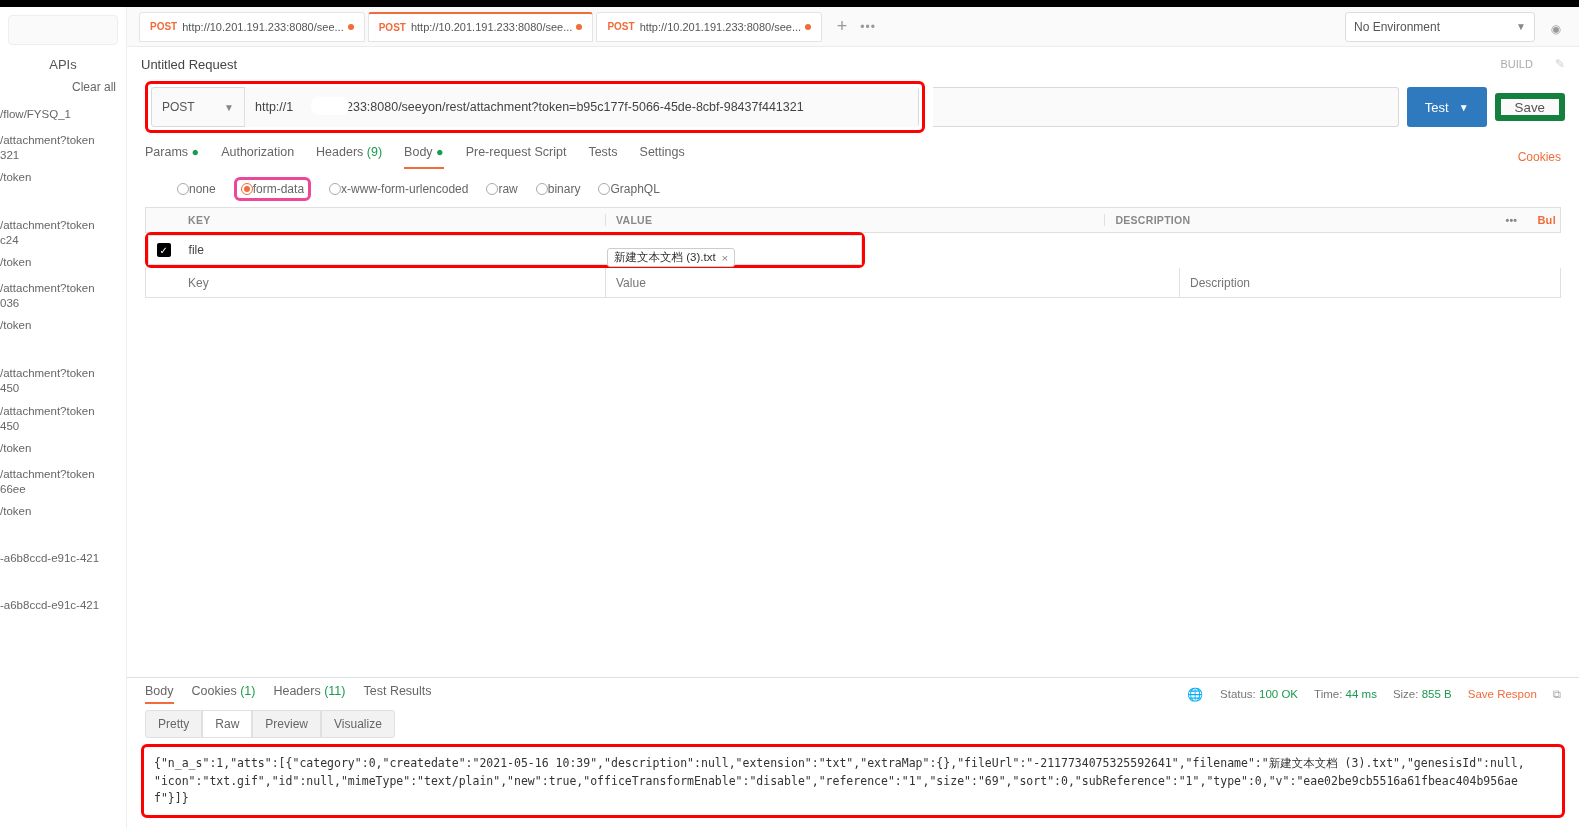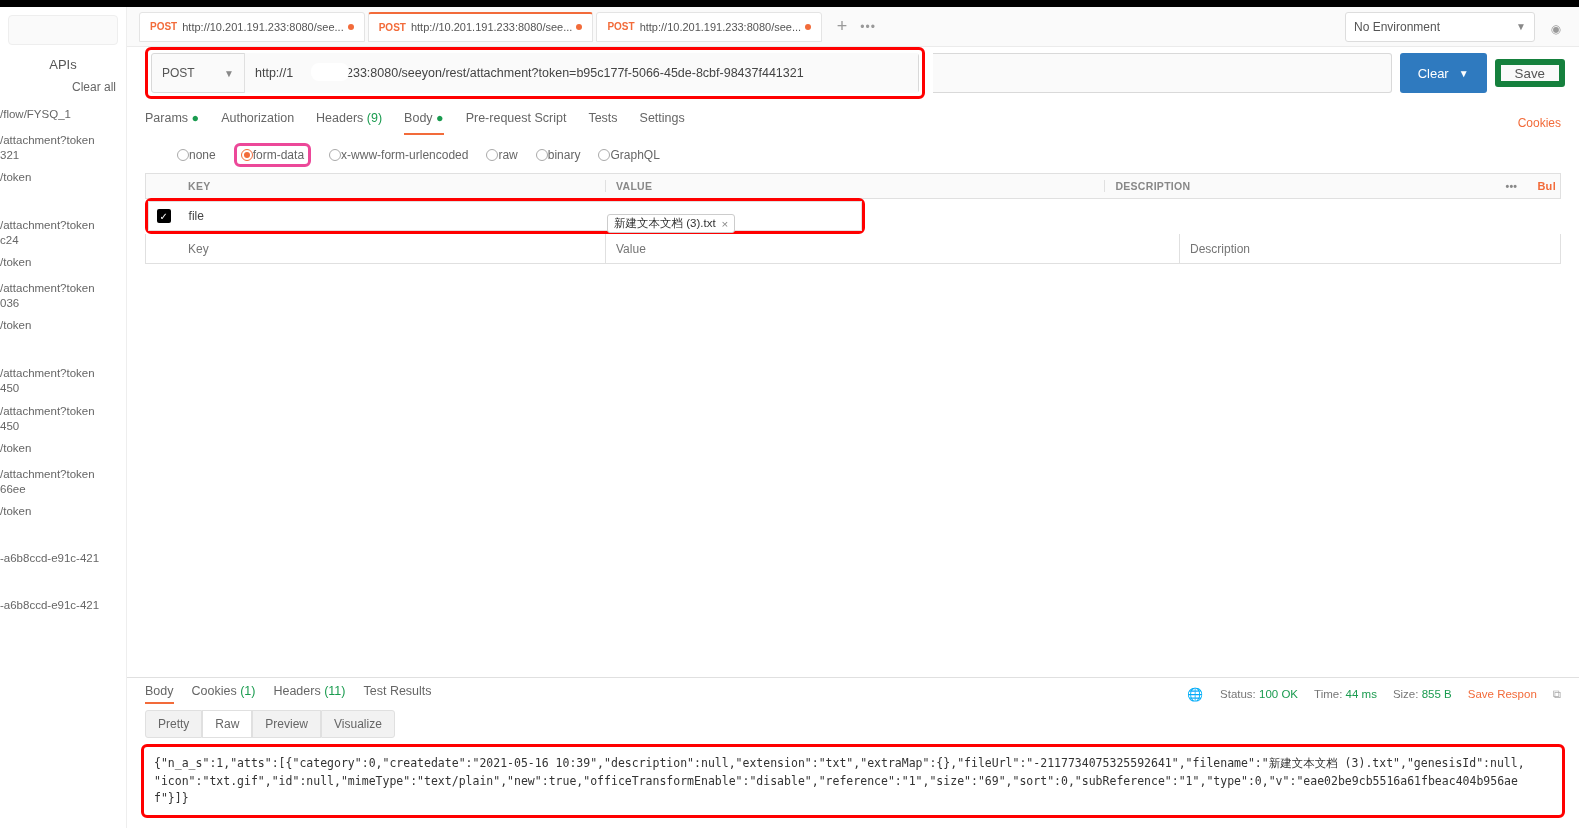--- a/index.html
+++ b/index.html
@@ -175,35 +175,42 @@
 
       <div class="env-area">
         <div class="env-select">
           <span>No Environment</span>
           <span style="font-size:10px;color:#888;">▼</span>
         </div>
         <div class="env-eye">◉</div>
       </div>
     </div>
 
+    <div class="title-row">
+      <div class="req-title">Untitled Request</div>
+      <div style="display:flex;align-items:center;gap:8px;">
+        <span class="build-text">BUILD</span>
+        <span class="edit-ico">✎</span>
+      </div>
+    </div>
 
     <div class="url-row">
       <div class="highlight-red1" style="flex:0 0 780px; display:flex;">
         <div class="url-combo" style="flex:1;">
           <div class="method-dd">
             <span>POST</span>
             <span class="arrow">▼</span>
           </div>
           <input class="url-input" style="flex: 1 1 0%;" value="http://1           )1.233:8080/seeyon/rest/attachment?token=b95c177f-5066-45de-8cbf-98437f441321">
         </div>
         <div class="url-mask"></div>
       </div>
       <div class="url-full"></div>
       <button class="send-btn">
-        <span>Clear</span>
+        <span>Test</span>
         <span class="arrow">▼</span>
       </button>
       <button class="save-btn">Save</button>
     </div>
 
     <div class="req-subtabs">
       <div class="sub-tab">
         <span>Params</span> <span class="green">●</span>
       </div>
       <div class="sub-tab">Authorization</div>

